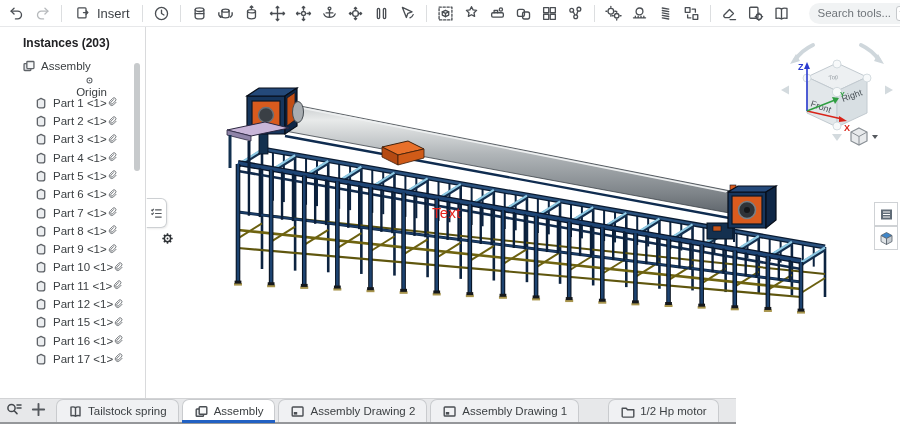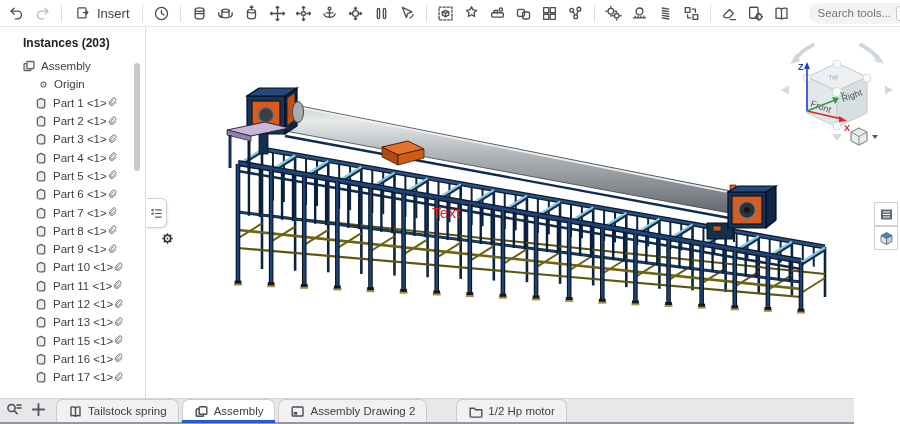--- a/index.html
+++ b/index.html
@@ -21,38 +21,38 @@
     line-height:13px;min-width:13px;text-align:center;padding:0 2px;color:#5f6368;}
 
   
   .sidebar{position:absolute;left:0;top:27px;width:146px;height:371px;background:#fff;
     border-right:1px solid #d9dadc;overflow:hidden;padding-left:14px;}
   .sb-header{font-size:12px;font-weight:bold;color:#202124;padding:9px 10px 7px 9px;}
   .tree-row{height:18.3px;display:flex;align-items:center;font-size:11.5px;color:#3c4043;white-space:nowrap;}
   .tree-row .row-icon{width:14px;height:14px;margin-right:5px;flex:none;color:#5f6368;}
   .tree-row .link-icon{margin-left:auto;margin-right:27px;width:11px;height:11px;flex:none;color:#5f6368;}
   .ind-assembly{padding-left:8px;}
-  .ind-origin{padding-left:24px;}
+  .ind-origin{padding-left:24px;flex-direction:column;}
   .ind-part{padding-left:20px;}
   .sb-scroll{position:absolute;right:5px;top:36px;width:6px;height:108px;background:#c7cacc;border-radius:3px;}
 
   
   .viewport{position:absolute;left:147px;top:27px;width:753px;height:371px;background:#fff;overflow:hidden;}
   .viewport svg.scene{position:absolute;left:0;top:0;}
   .annotation{position:absolute;left:432px;top:204px;color:#e8231d;font-size:15px;letter-spacing:.3px;z-index:5;}
 
   .flyout{position:absolute;left:146px;top:198px;width:21px;height:30px;background:#fff;
     border:1px solid #cdd0d3;border-left-color:#fff;border-radius:0 6px 6px 0;display:flex;
     align-items:center;justify-content:center;box-shadow:1px 1px 2px rgba(0,0,0,.08);color:#55595e;z-index:6;}
   .gear-float{position:absolute;left:161px;top:231px;width:13px;height:13px;color:#2f3337;z-index:6;}
   .side-btn{position:absolute;left:874px;width:24px;height:24px;background:#fff;
     border:1px solid #cfd2d5;display:flex;align-items:center;justify-content:center;z-index:6;}
 
   
-  .bottombar{position:absolute;left:0;bottom:0;width:854px;height:26px;background:#e7e8ea;
+  .bottombar{position:absolute;left:0;bottom:0;width:736px;height:26px;background:#e7e8ea;
     border-top:1px solid #d2d3d5;border-bottom:2px solid #95979a;display:flex;align-items:flex-end;}
   .bb-icon{width:20px;height:20px;margin:0 1px 2px 5px;color:#44484d;flex:none;}
   .bb-plus{margin:0 6px 1px 4px;color:#55595e;}
   .tabs{display:flex;align-items:flex-end;height:23px;}
   .tab{height:23px;display:flex;align-items:center;gap:5px;padding:0 11px;background:#f0f1f3;
     border:1px solid #c9cbce;border-bottom:none;border-radius:7px 7px 0 0;font-size:11.5px;
     color:#3c4043;margin-right:3px;position:relative;white-space:nowrap;flex:none;}
   .tab .tab-ic{width:15px;height:15px;color:#4a4e53;flex:none;}
   .tab.active{background:#fff;}
   .tab.active::after{content:"";position:absolute;left:-1px;right:-1px;bottom:-1px;height:3px;background:#2261c3;}
@@ -362,29 +362,20 @@
         <span>Part 11 &lt;1&gt;</span>
         <span class="link-icon"><svg width="11" height="11" viewBox="0 0 18 18" fill="none" stroke="currentColor" stroke-width="1.4" stroke-linecap="round" stroke-linejoin="round">
             <path d="M10.8 4.2 6.5 8.5a1.8 1.8 0 0 0 2.6 2.6l4.6-4.6a3 3 0 0 0-4.3-4.3L4.6 7.1a4.2 4.2 0 0 0 5.9 5.9l4.3-4.3"></path>
           </svg></span>
       </div>
       <div class="tree-row ind-part">
         <span class="row-icon"><svg width="14" height="14" viewBox="0 0 15 15" fill="none" stroke="currentColor" stroke-width="1.4" stroke-linecap="round" stroke-linejoin="round">
             <path d="M3.6 4.6 7.5 2.6l4 1.8v6.2c0 1.3-1 2.2-2.4 2.2H6C4.6 12.8 3.6 11.9 3.6 10.6z" fill="#eceef0"></path>
           </svg></span>
         <span>Part 12 &lt;1&gt;</span>
-        <span class="link-icon"><svg width="11" height="11" viewBox="0 0 18 18" fill="none" stroke="currentColor" stroke-width="1.4" stroke-linecap="round" stroke-linejoin="round">
-            <path d="M10.8 4.2 6.5 8.5a1.8 1.8 0 0 0 2.6 2.6l4.6-4.6a3 3 0 0 0-4.3-4.3L4.6 7.1a4.2 4.2 0 0 0 5.9 5.9l4.3-4.3"></path>
-          </svg></span>
-      </div>
-      <div class="tree-row ind-part">
-        <span class="row-icon"><svg width="14" height="14" viewBox="0 0 15 15" fill="none" stroke="currentColor" stroke-width="1.4" stroke-linecap="round" stroke-linejoin="round">
-            <path d="M3.6 4.6 7.5 2.6l4 1.8v6.2c0 1.3-1 2.2-2.4 2.2H6C4.6 12.8 3.6 11.9 3.6 10.6z" fill="#eceef0"></path>
-          </svg></span>
-        <span>Part 13 &lt;1&gt;</span>
         <span class="link-icon"><svg width="11" height="11" viewBox="0 0 18 18" fill="none" stroke="currentColor" stroke-width="1.4" stroke-linecap="round" stroke-linejoin="round">
             <path d="M10.8 4.2 6.5 8.5a1.8 1.8 0 0 0 2.6 2.6l4.6-4.6a3 3 0 0 0-4.3-4.3L4.6 7.1a4.2 4.2 0 0 0 5.9 5.9l4.3-4.3"></path>
           </svg></span>
       </div>
       <div class="tree-row ind-part">
         <span class="row-icon"><svg width="14" height="14" viewBox="0 0 15 15" fill="none" stroke="currentColor" stroke-width="1.4" stroke-linecap="round" stroke-linejoin="round">
             <path d="M3.6 4.6 7.5 2.6l4 1.8v6.2c0 1.3-1 2.2-2.4 2.2H6C4.6 12.8 3.6 11.9 3.6 10.6z" fill="#eceef0"></path>
           </svg></span>
         <span>Part 15 &lt;1&gt;</span>
         <span class="link-icon"><svg width="11" height="11" viewBox="0 0 18 18" fill="none" stroke="currentColor" stroke-width="1.4" stroke-linecap="round" stroke-linejoin="round">
@@ -794,20 +785,27 @@
           </svg></span>
         <span>Assembly</span>
       </div>
       <div class="tab">
         <span class="tab-ic"><svg width="15" height="15" viewBox="0 0 15 15" fill="none" stroke="currentColor" stroke-width="1.4" stroke-linecap="round" stroke-linejoin="round">
             <rect x="2.2" y="3" width="10.8" height="9" rx="0.8"></rect>
             <rect x="3.8" y="8" width="3.4" height="2.6" fill="currentColor" stroke="none"></rect>
           </svg></span>
         <span>Assembly Drawing 2</span>
       </div>
+      <div class="tab">
+        <span class="tab-ic"><svg width="15" height="15" viewBox="0 0 15 15" fill="none" stroke="currentColor" stroke-width="1.4" stroke-linecap="round" stroke-linejoin="round">
+            <rect x="2.2" y="3" width="10.8" height="9" rx="0.8"></rect>
+            <rect x="3.8" y="8" width="3.4" height="2.6" fill="currentColor" stroke="none"></rect>
+          </svg></span>
+        <span>Assembly Drawing 1</span>
+      </div>
       <div class="tab" style="margin-left: 26px;">
         <span class="tab-ic"><svg width="15" height="15" viewBox="0 0 15 15" fill="none" stroke="currentColor" stroke-width="1.4" stroke-linecap="round" stroke-linejoin="round">
             <path d="M2.2 4.2h4l1.3 1.6h6.3v6.4a.9.9 0 0 1-.9.9H3.1a.9.9 0 0 1-.9-.9z"></path>
           </svg></span>
         <span>1/2 Hp motor</span>
       </div>
     </div>
 </div>
 
 </body></html>

